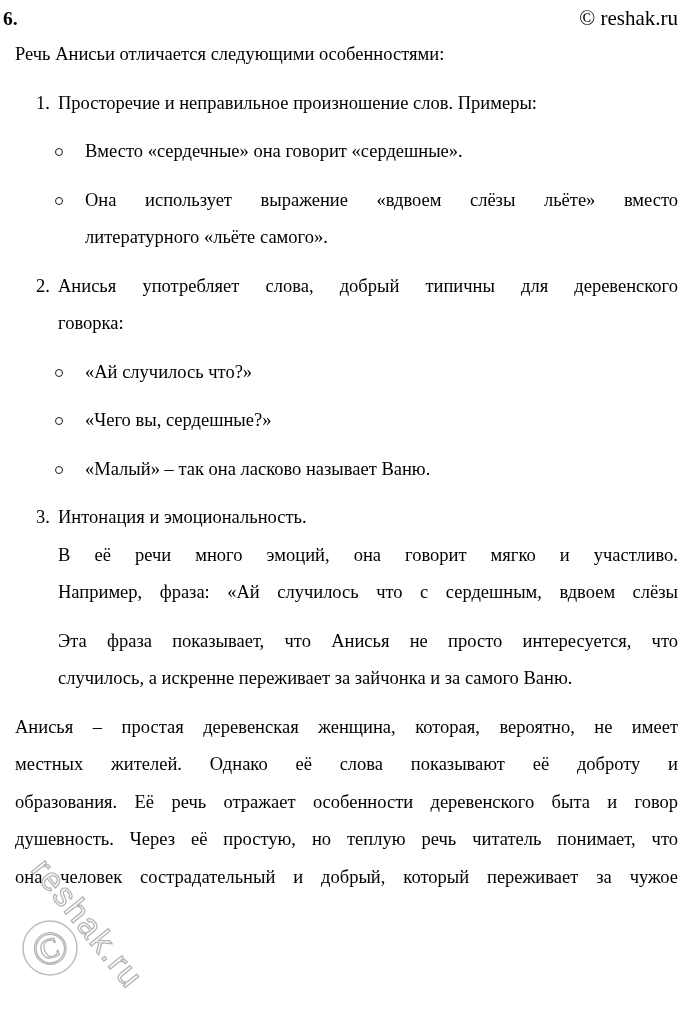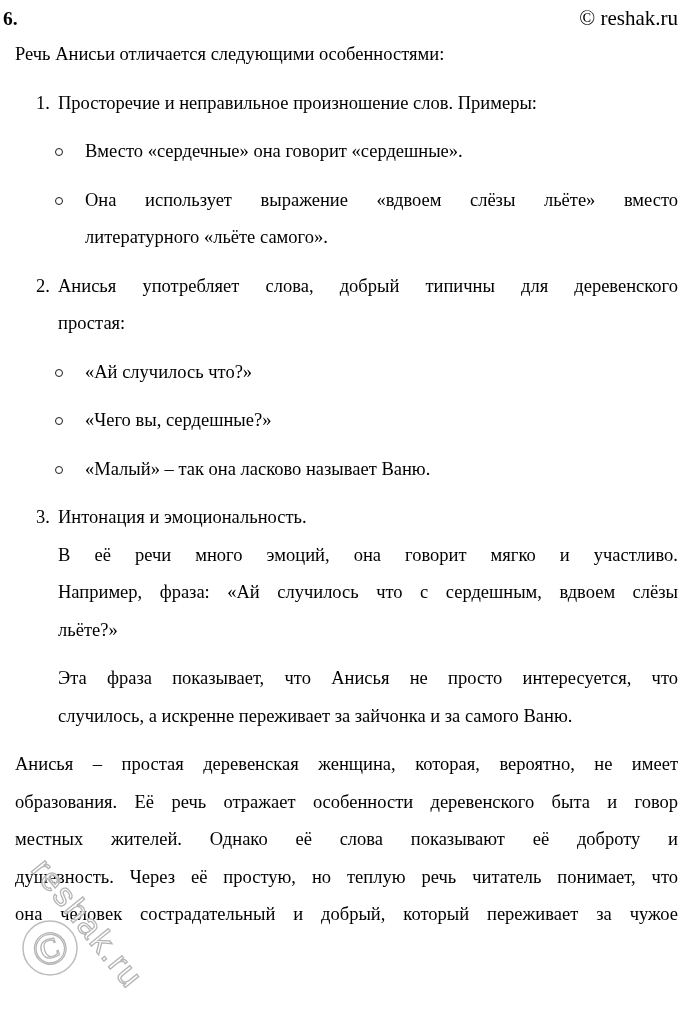--- a/index.html
+++ b/index.html
@@ -84,21 +84,21 @@
         </span>
         <div class="sub-body">
           <div class="line jline">Она использует выражение «вдвоем слёзы льёте» вместо</div>
           <div class="line">литературного «льёте самого».</div>
         </div>
       </div>
       <div class="oli">
         <span class="oli-marker">2.</span>
         <div class="oli-body">
           <div class="line jline">Анисья употребляет слова, добрый типичны для деревенского</div>
-          <div class="line">простая:</div>
+          <div class="line">говорка:</div>
         </div>
       </div>
       <div class="sub">
         <span class="sub-marker">
           <span class="sub-circle"></span>
         </span>
         <div class="sub-body">
           <div class="line">«Ай случилось что?»</div>
         </div>
       </div>
@@ -117,33 +117,32 @@
         <div class="sub-body">
           <div class="line">«Малый» – так она ласково называет Ваню.</div>
         </div>
       </div>
       <div class="oli">
         <span class="oli-marker">3.</span>
         <div class="oli-body">
           <div class="line">Интонация и эмоциональность.</div>
           <div class="line jline">В её речи много эмоций, она говорит мягко и участливо.</div>
           <div class="line jline">Например, фраза: «Ай случилось что с сердешным, вдвоем слёзы</div>
-          <div class="line">льёте?»</div>
         </div>
       </div>
       <div class="indent-para">
         <div class="line jline">Эта фраза показывает, что Анисья не просто интересуется, что</div>
         <div class="line">случилось, а искренне переживает за зайчонка и за самого Ваню.</div>
       </div>
     </div>
 
   <div class="para conclusion" id="conclusion">
       <div class="line jline">Анисья – простая деревенская женщина, которая, вероятно, не имеет</div>
+      <div class="line jline">местных жителей. Однако её слова показывают её доброту и</div>
       <div class="line jline">образования. Её речь отражает особенности деревенского быта и говор</div>
-      <div class="line jline">местных жителей. Однако её слова показывают её доброту и</div>
       <div class="line jline">душевность. Через её простую, но теплую речь читатель понимает, что</div>
       <div class="line jline">она человек сострадательный и добрый, который переживает за чужое</div>
     </div>
 
   <svg class="watermark" width="220" height="200" viewBox="0 0 220 200" aria-hidden="true">
     <text class="wm-text" transform="translate(30,52) rotate(51)">reshak.ru</text>
     <circle class="wm-ring" cx="50" cy="130" r="27"></circle>
     <text class="wm-c" x="50" y="146" text-anchor="middle" transform="rotate(-18 50 130)">©</text>
   </svg>
 

